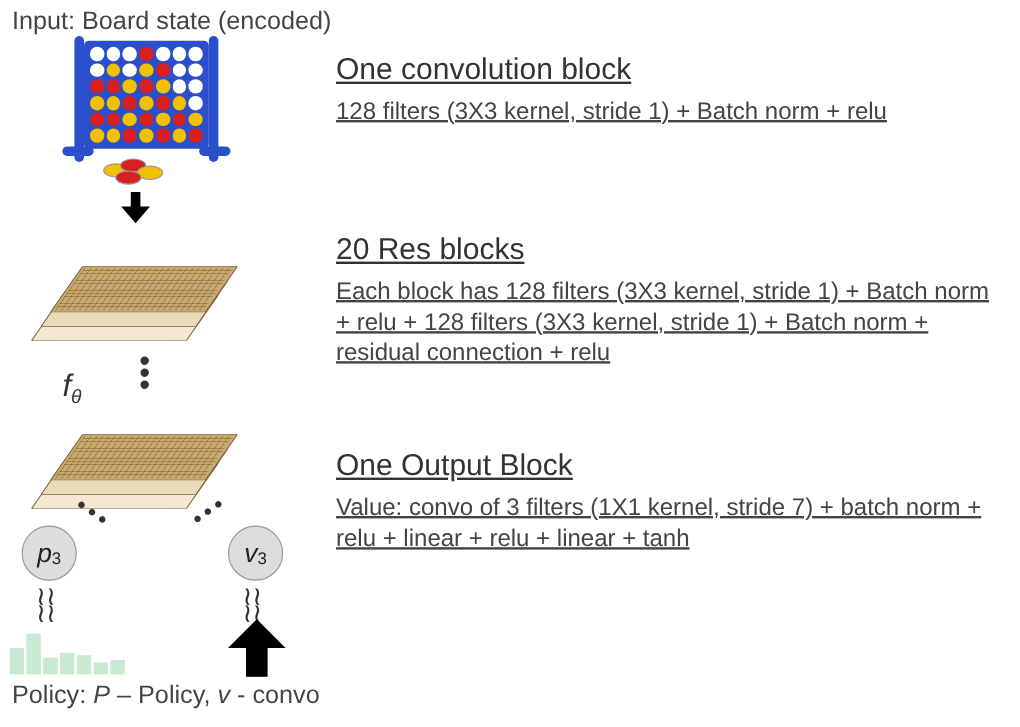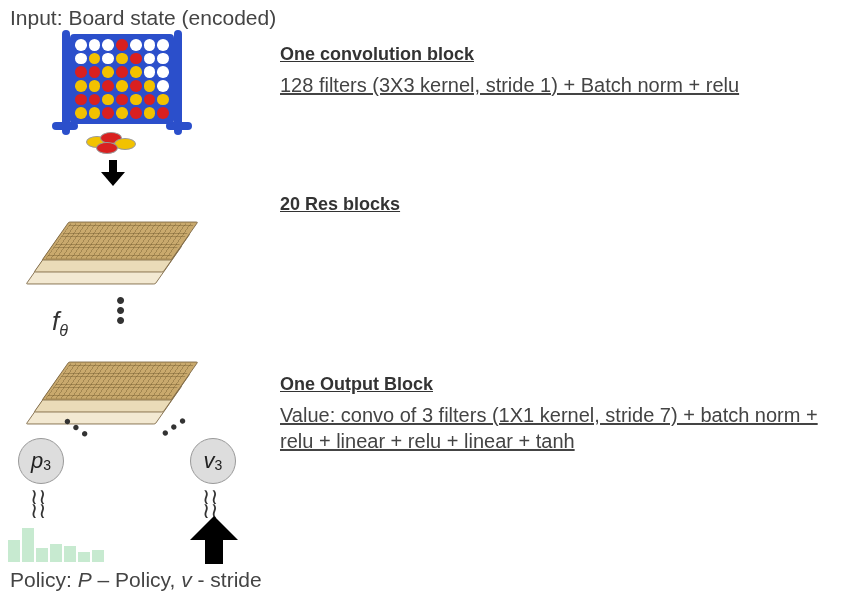--- a/index.html
+++ b/index.html
@@ -235,22 +235,22 @@
   }
 
   
   .txt-block {
     position: absolute;
     left: 280px;
     width: 555px;
     color: #3b3b3b;
   }
   .txt-block h3 {
-    font-size: 18px;
-    font-weight: bold;
+    font-size: 25px;
+    font-weight: normal;
     text-decoration: underline;
     margin-bottom: 8px;
     color: #333;
   }
   .txt-block p {
     font-size: 20px;
     line-height: 1.28;
     color: #444;
     text-decoration: underline;
   }
@@ -375,30 +375,31 @@
       <div class="bar" style="height: 10px;"></div>
       <div class="bar" style="height: 12px;"></div>
     </div>
 
   <div class="big-arrow">
     <div class="head"></div>
       <div class="shaft"></div>
   </div>
 
   <div class="output-label">
-    <span>Policy: </span><span class="italic">P</span><span> – Policy, </span><span class="italic">v</span><span> - stride</span>
+    <span>Policy: </span><span class="italic">P</span><span> – Policy, </span><span class="italic">v</span><span> - convo</span>
   </div>
 
   <div class="txt-block tb1">
     <h3>One convolution block</h3>
     <p>128 filters (3X3 kernel, stride 1) + Batch norm + relu</p>
   </div>
 
   <div class="txt-block tb2">
     <h3>20 Res blocks</h3>
+    <p>Each block has 128 filters (3X3 kernel, stride 1) + Batch norm + relu + 128 filters (3X3 kernel, stride 1) + Batch norm + residual connection + relu</p>
   </div>
 
   <div class="txt-block tb3">
     <h3>One Output Block</h3>
     <p>Value: convo of 3 filters (1X1 kernel, stride 7) + batch norm + relu + linear + relu + linear + tanh</p>
   </div>
 
 </div>
 
 </body></html>

